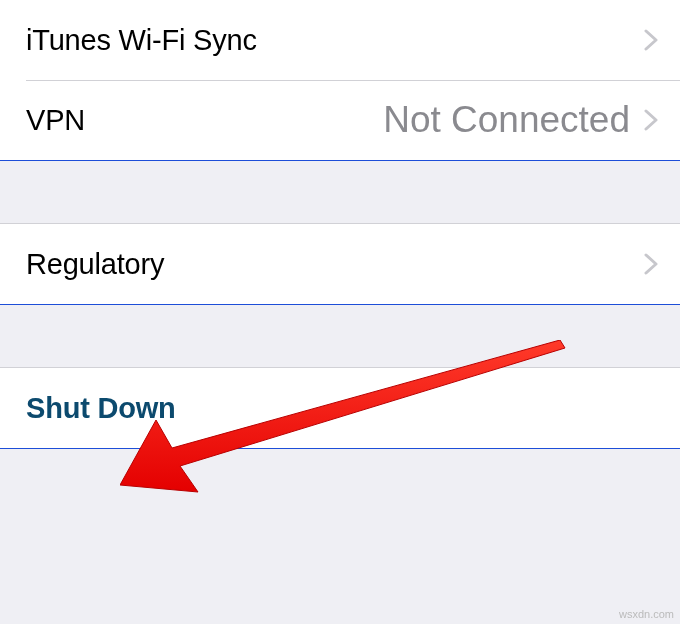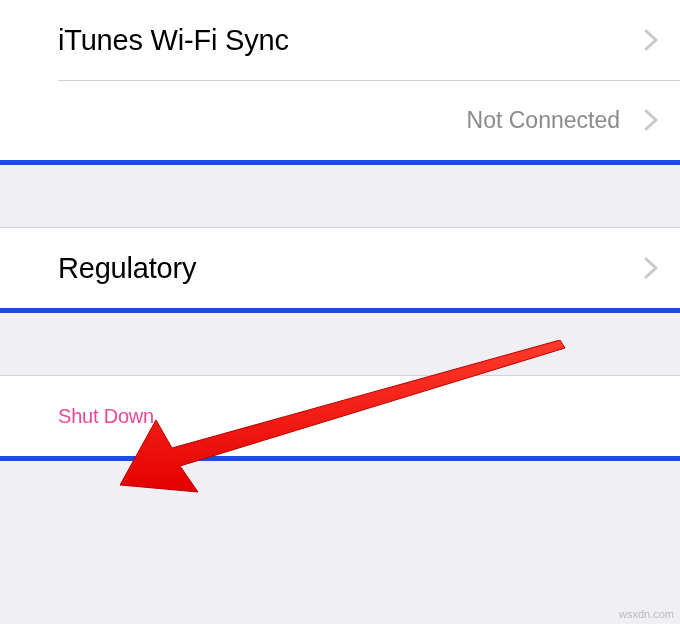--- a/index.html
+++ b/index.html
@@ -7,22 +7,21 @@
       width: 680px;
       height: 624px;
       font-family: -apple-system, "Helvetica Neue", Helvetica, Arial, sans-serif;
       background: #efeff4;
       overflow: hidden;
       position: relative;
     }
     .group {
       background: #ffffff;
       border-top: 1px solid #d1d1d6;
-      border-bottom: 5px solid #1d4ed8;
-      padding-left: 32px;
+      border-bottom: 1px solid #1d4ed8;
     }
     .group.top { border-top: none; }
     .row {
       display: flex;
       align-items: center;
       height: 80px;
       padding: 0 22px 0 26px;
       position: relative;
       cursor: pointer;
     }
@@ -36,35 +35,35 @@
       background: #d1d1d6;
     }
     .label {
       font-size: 29px;
       color: #000;
       font-weight: 400;
       letter-spacing: -0.2px;
     }
     .spacer { flex: 1; }
     .detail {
-      font-size: 23px;
+      font-size: 37px;
       color: #8a8a8f;
-      margin-right: 24px;
+      margin-right: 14px;
     }
     .chevron {
       width: 14px;
       height: 22px;
       flex-shrink: 0;
     }
     .chevron svg { display: block; }
     .gap { height: 62px; }
     .linklabel {
-      font-size: 20px;
-      color: #ec4899;
-      font-weight: 400;
+      font-size: 29px;
+      color: #0c4a6e;
+      font-weight: 700;
       letter-spacing: -0.2px;
     }
     .arrow-annotation {
       position: absolute;
       top: 340px;
       left: 120px;
       width: 450px;
       height: 170px;
       pointer-events: none;
     }
@@ -84,20 +83,21 @@
   <div class="row">
     <span class="label">iTunes Wi-Fi Sync</span>
     <span class="spacer"></span>
     <span class="chevron">
       <svg viewBox="0 0 14 22">
           <polyline points="2,2 12,11 2,20" fill="none" stroke="#c7c7cc" stroke-width="3" stroke-linecap="round" stroke-linejoin="round"></polyline>
         </svg>
     </span>
   </div>
   <div class="row">
+    <span class="label">VPN</span>
     <span class="spacer"></span>
     <span class="detail">Not Connected</span>
     <span class="chevron">
       <svg viewBox="0 0 14 22">
           <polyline points="2,2 12,11 2,20" fill="none" stroke="#c7c7cc" stroke-width="3" stroke-linecap="round" stroke-linejoin="round"></polyline>
         </svg>
     </span>
   </div>
 </div>
 

